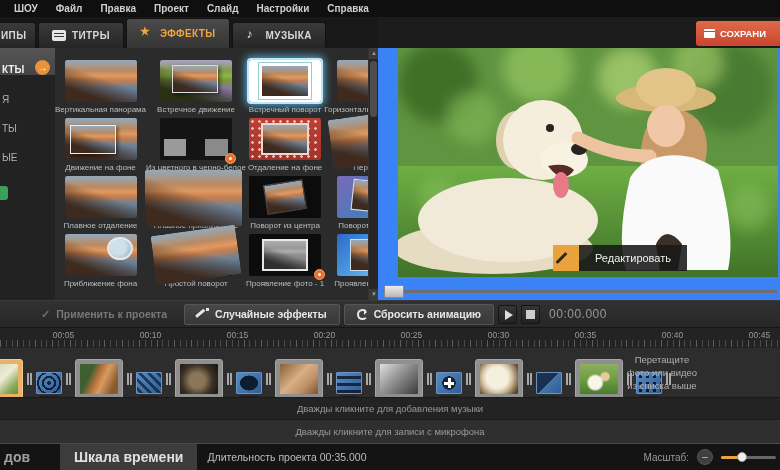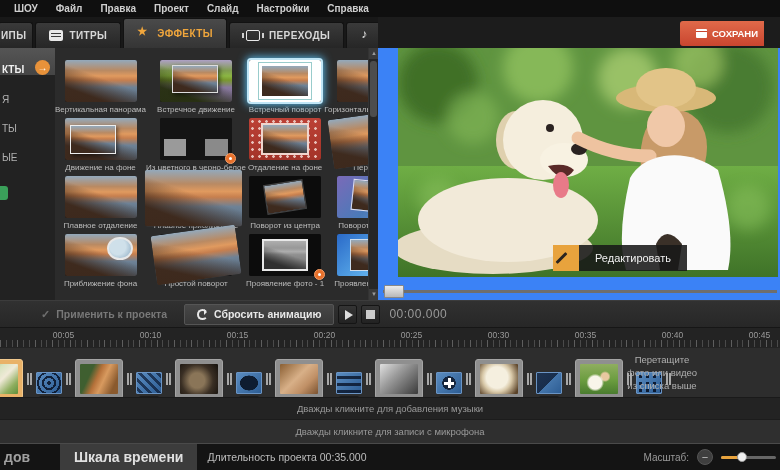--- a/index.html
+++ b/index.html
@@ -21,23 +21,23 @@
   .ticon{width:14px;height:11px;position:relative;flex:0 0 auto;}
   .i-titles .ticon{background:#e8e8e8;border-radius:2px;}
   .i-titles .ticon::after{content:"";position:absolute;left:2px;right:2px;top:3px;height:5px;
        background:repeating-linear-gradient(#3a3a3a 0 1px,transparent 1px 3px);}
   .i-effects .ticon::after{content:"★";position:absolute;left:0;top:-3px;font-size:11px;color:#f0a63c;}
   .i-transitions .ticon{border:1px solid #e8e8e8;border-radius:2px;margin:0 3px;}
   .i-transitions .ticon::before{content:"";position:absolute;left:-5px;top:2px;width:2px;height:5px;background:#cfcfcf;}
   .i-transitions .ticon::after{content:"";position:absolute;right:-5px;top:2px;width:2px;height:5px;background:#cfcfcf;}
   .i-music .ticon::after{content:"♪";position:absolute;left:1px;top:-3px;font-size:12px;color:#e8e8e8;}
   .tabbar-right{flex:1;position:relative;background:#1c1c1c;}
-  .save-btn{position:absolute;right:16px;top:4px;height:25px;width:84px;display:flex;align-items:center;gap:5px;
+  .save-btn{position:absolute;right:0;top:4px;height:25px;width:84px;display:flex;align-items:center;gap:5px;
        background:linear-gradient(#e06a4a,#c9452f);border:none;border-radius:3px 0 0 3px;color:#fff;
-       font-size:9.5px;font-weight:bold;padding:0 0 0 16px;overflow:hidden;white-space:nowrap;}
+       font-size:9.5px;font-weight:bold;padding:0 0 0 8px;overflow:hidden;white-space:nowrap;}
   .save-ic{width:11px;height:9px;background:#fff;border-radius:1px;position:relative;flex:0 0 auto;}
   .save-ic::after{content:"";position:absolute;left:0;top:2px;width:11px;height:1px;background:#c9452f;}
 
   
   .main{display:flex;height:252px;background:#262626;}
   .left{width:378px;position:relative;background:#2b2b2b;}
   
   .sidebar{position:absolute;left:0;top:0;width:55px;height:100%;background:#222;}
   .sb-head{height:27px;background:linear-gradient(#555,#454545);display:flex;align-items:flex-end;justify-content:space-between;padding:0 5px 0 2px;}
   .sb-frag{font-size:10px;font-weight:bold;color:#f0f0f0;}
@@ -197,24 +197,20 @@
     <span class="tlabel">ИПЫ</span>
   </div>
         <div class="tab i-titles">
     <span class="ticon"></span>
     <span class="tlabel">ТИТРЫ</span>
   </div>
         <div class="tab i-effects active">
     <span class="ticon"></span>
     <span class="tlabel">ЭФФЕКТЫ</span>
   </div>
-        <div class="tab i-transitions">
-    <span class="ticon"></span>
-    <span class="tlabel">ПЕРЕХОДЫ</span>
-  </div>
         <div class="tab i-music">
     <span class="ticon"></span>
     <span class="tlabel">МУЗЫКА</span>
   </div>
       </div>
     <div class="tabbar-right">
       <button class="save-btn">
         <span class="save-ic"></span>
         <span>СОХРАНИ</span>
       </button>
@@ -422,20 +418,24 @@
       </div>
     </div>
   </div>
 
   <div class="controls">
     <div class="btn disabled">
       <span class="ic-check">✓</span>
       <span>Применить к проекта</span>
     </div>
     <div class="btn">
+      <span class="ic-wand"></span>
+      <span>Случайные эффекты</span>
+    </div>
+    <div class="btn">
       <span class="ic-reset"></span>
       <span>Сбросить анимацию</span>
     </div>
     <div class="pbtn play"></div>
     <div class="pbtn stop"></div>
     <div class="time">00:00.000</div>
   </div>
 
   <div class="ruler">
     <div class="ruler-labels">

